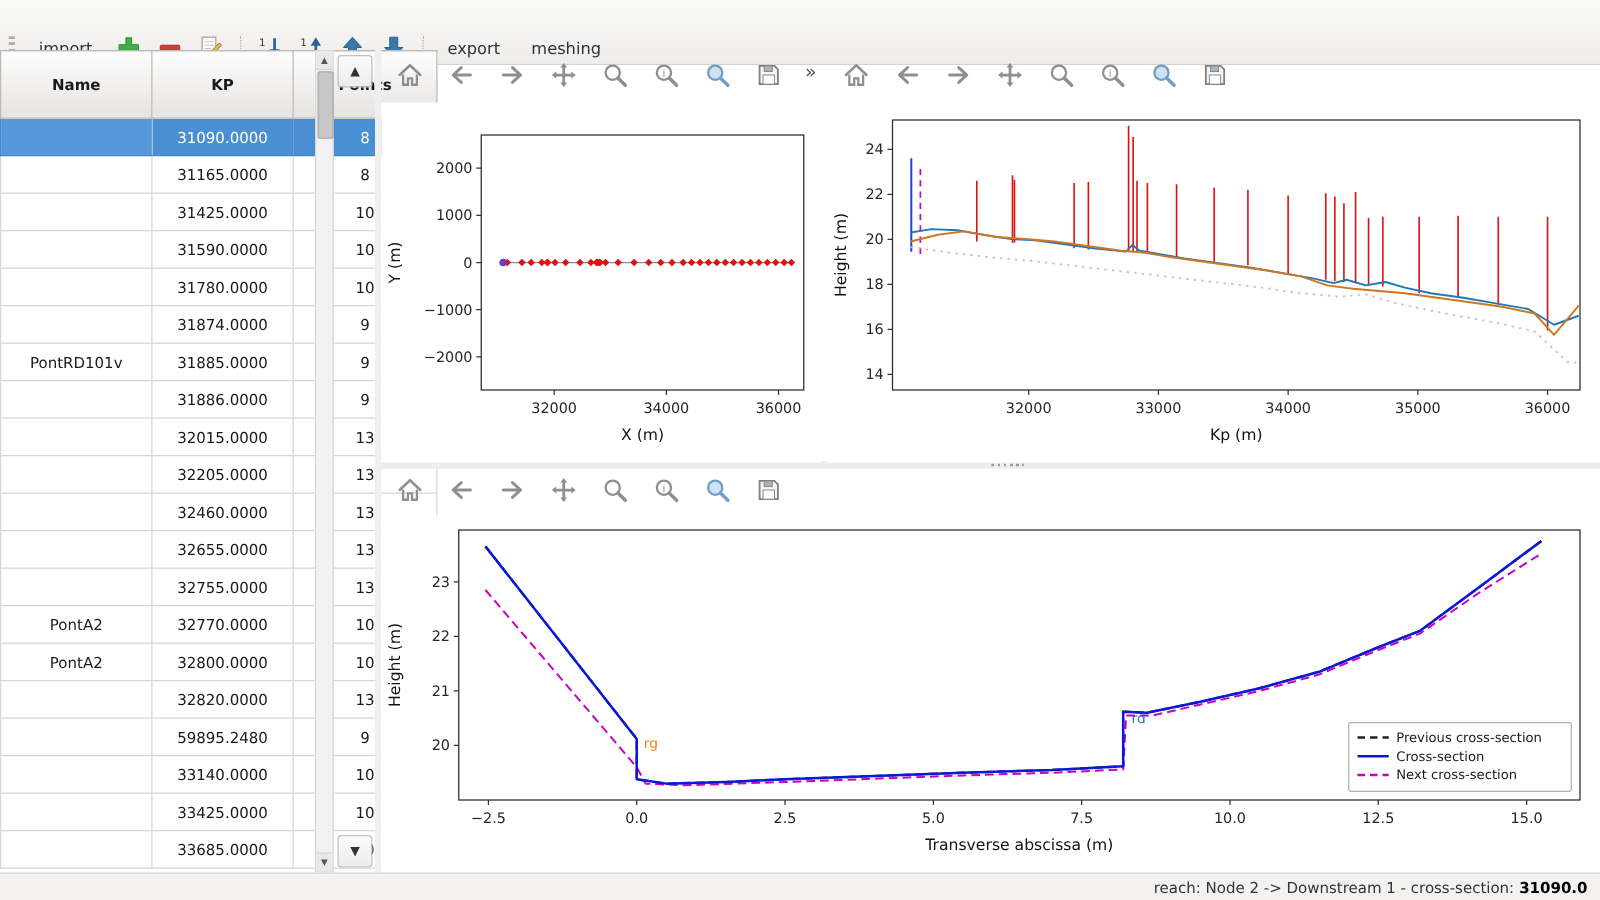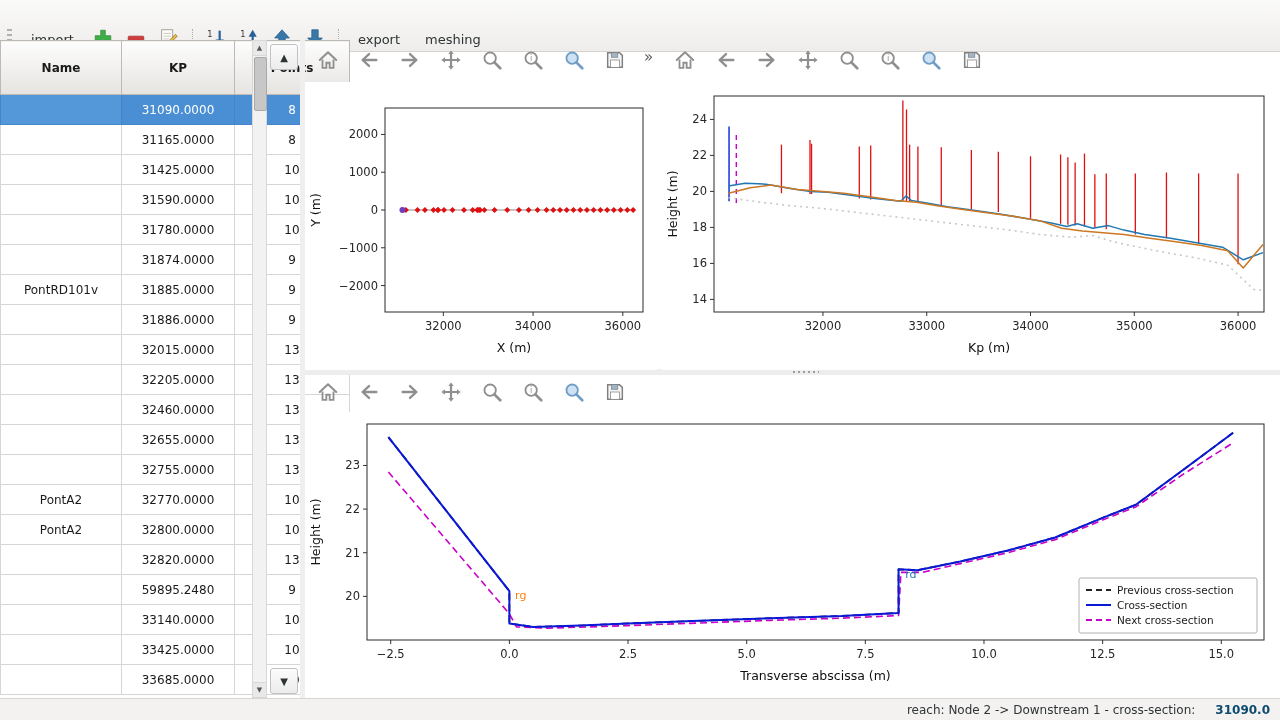--- a/index.html
+++ b/index.html
@@ -57,22 +57,22 @@
 
   
   #plan-plot{position:absolute;left:305px;top:82px;width:352px;height:288px;background:#fff;}
   #profile-plot{position:absolute;left:662px;top:82px;width:618px;height:288px;background:#fff;}
   #cross-plot{position:absolute;left:305px;top:412px;width:975px;height:284px;background:#fff;}
   #plan-plot svg,#profile-plot svg,#cross-plot svg{display:block;}
 
   
   .statusbar{position:absolute;left:0;top:698px;width:1280px;height:22px;box-sizing:border-box;
     background:#f3f2f0;border-top:1px solid #d8d5d2;display:flex;justify-content:flex-end;
-    align-items:center;padding:0 10px;font-size:12px;color:#2e3436;gap:20px;}
-  .statusbar b{font-weight:bold;color:#0c4a6e;}
+    align-items:center;padding:0 10px;font-size:12px;color:#2e3436;gap:4px;}
+  .statusbar b{font-weight:bold;color:#000000;}
 </style>
 </head>
 <body>
 
 <svg width="0" height="0" style="position:absolute" aria-hidden="true">
   <defs>
     <symbol id="i-plus" viewBox="0 0 24 24">
       <path d="M9.5 3.5 H14.5 V9.5 H20.5 V14.5 H14.5 V20.5 H9.5 V14.5 H3.5 V9.5 H9.5 Z" fill="#3fae49" stroke="#2c8a36" stroke-width="0.8"></path>
     </symbol>
     <symbol id="i-minus" viewBox="0 0 24 24">

